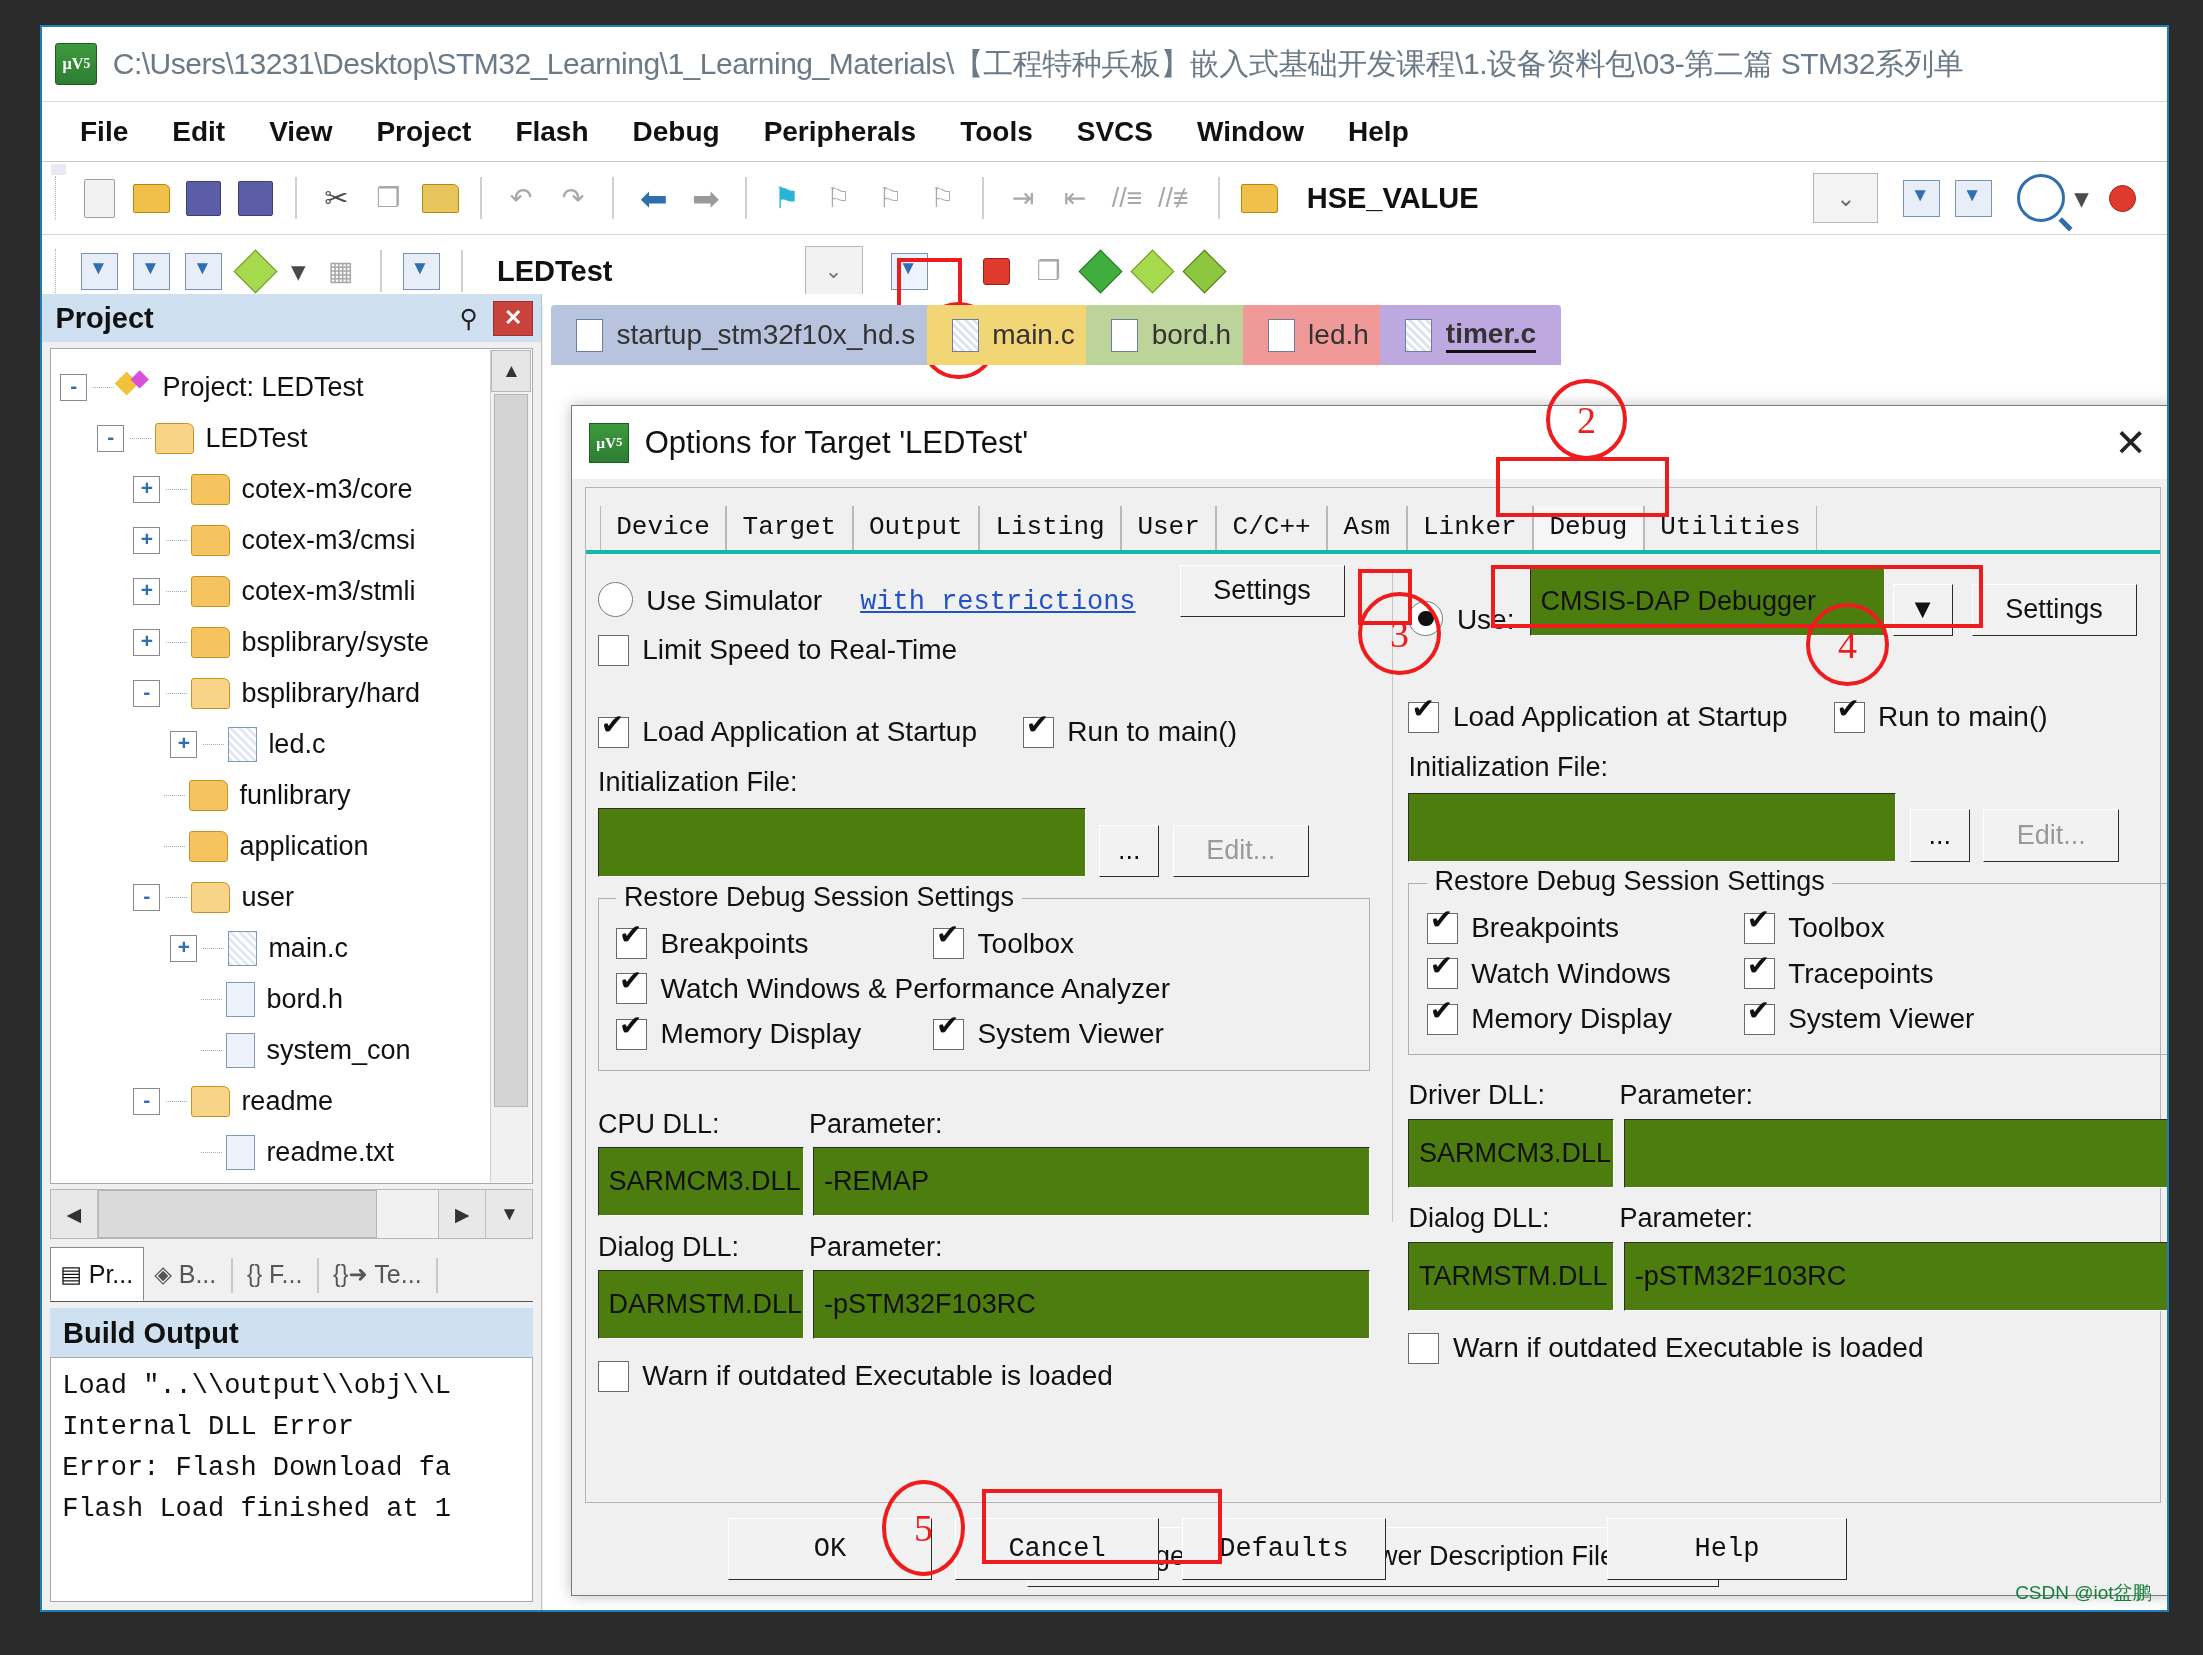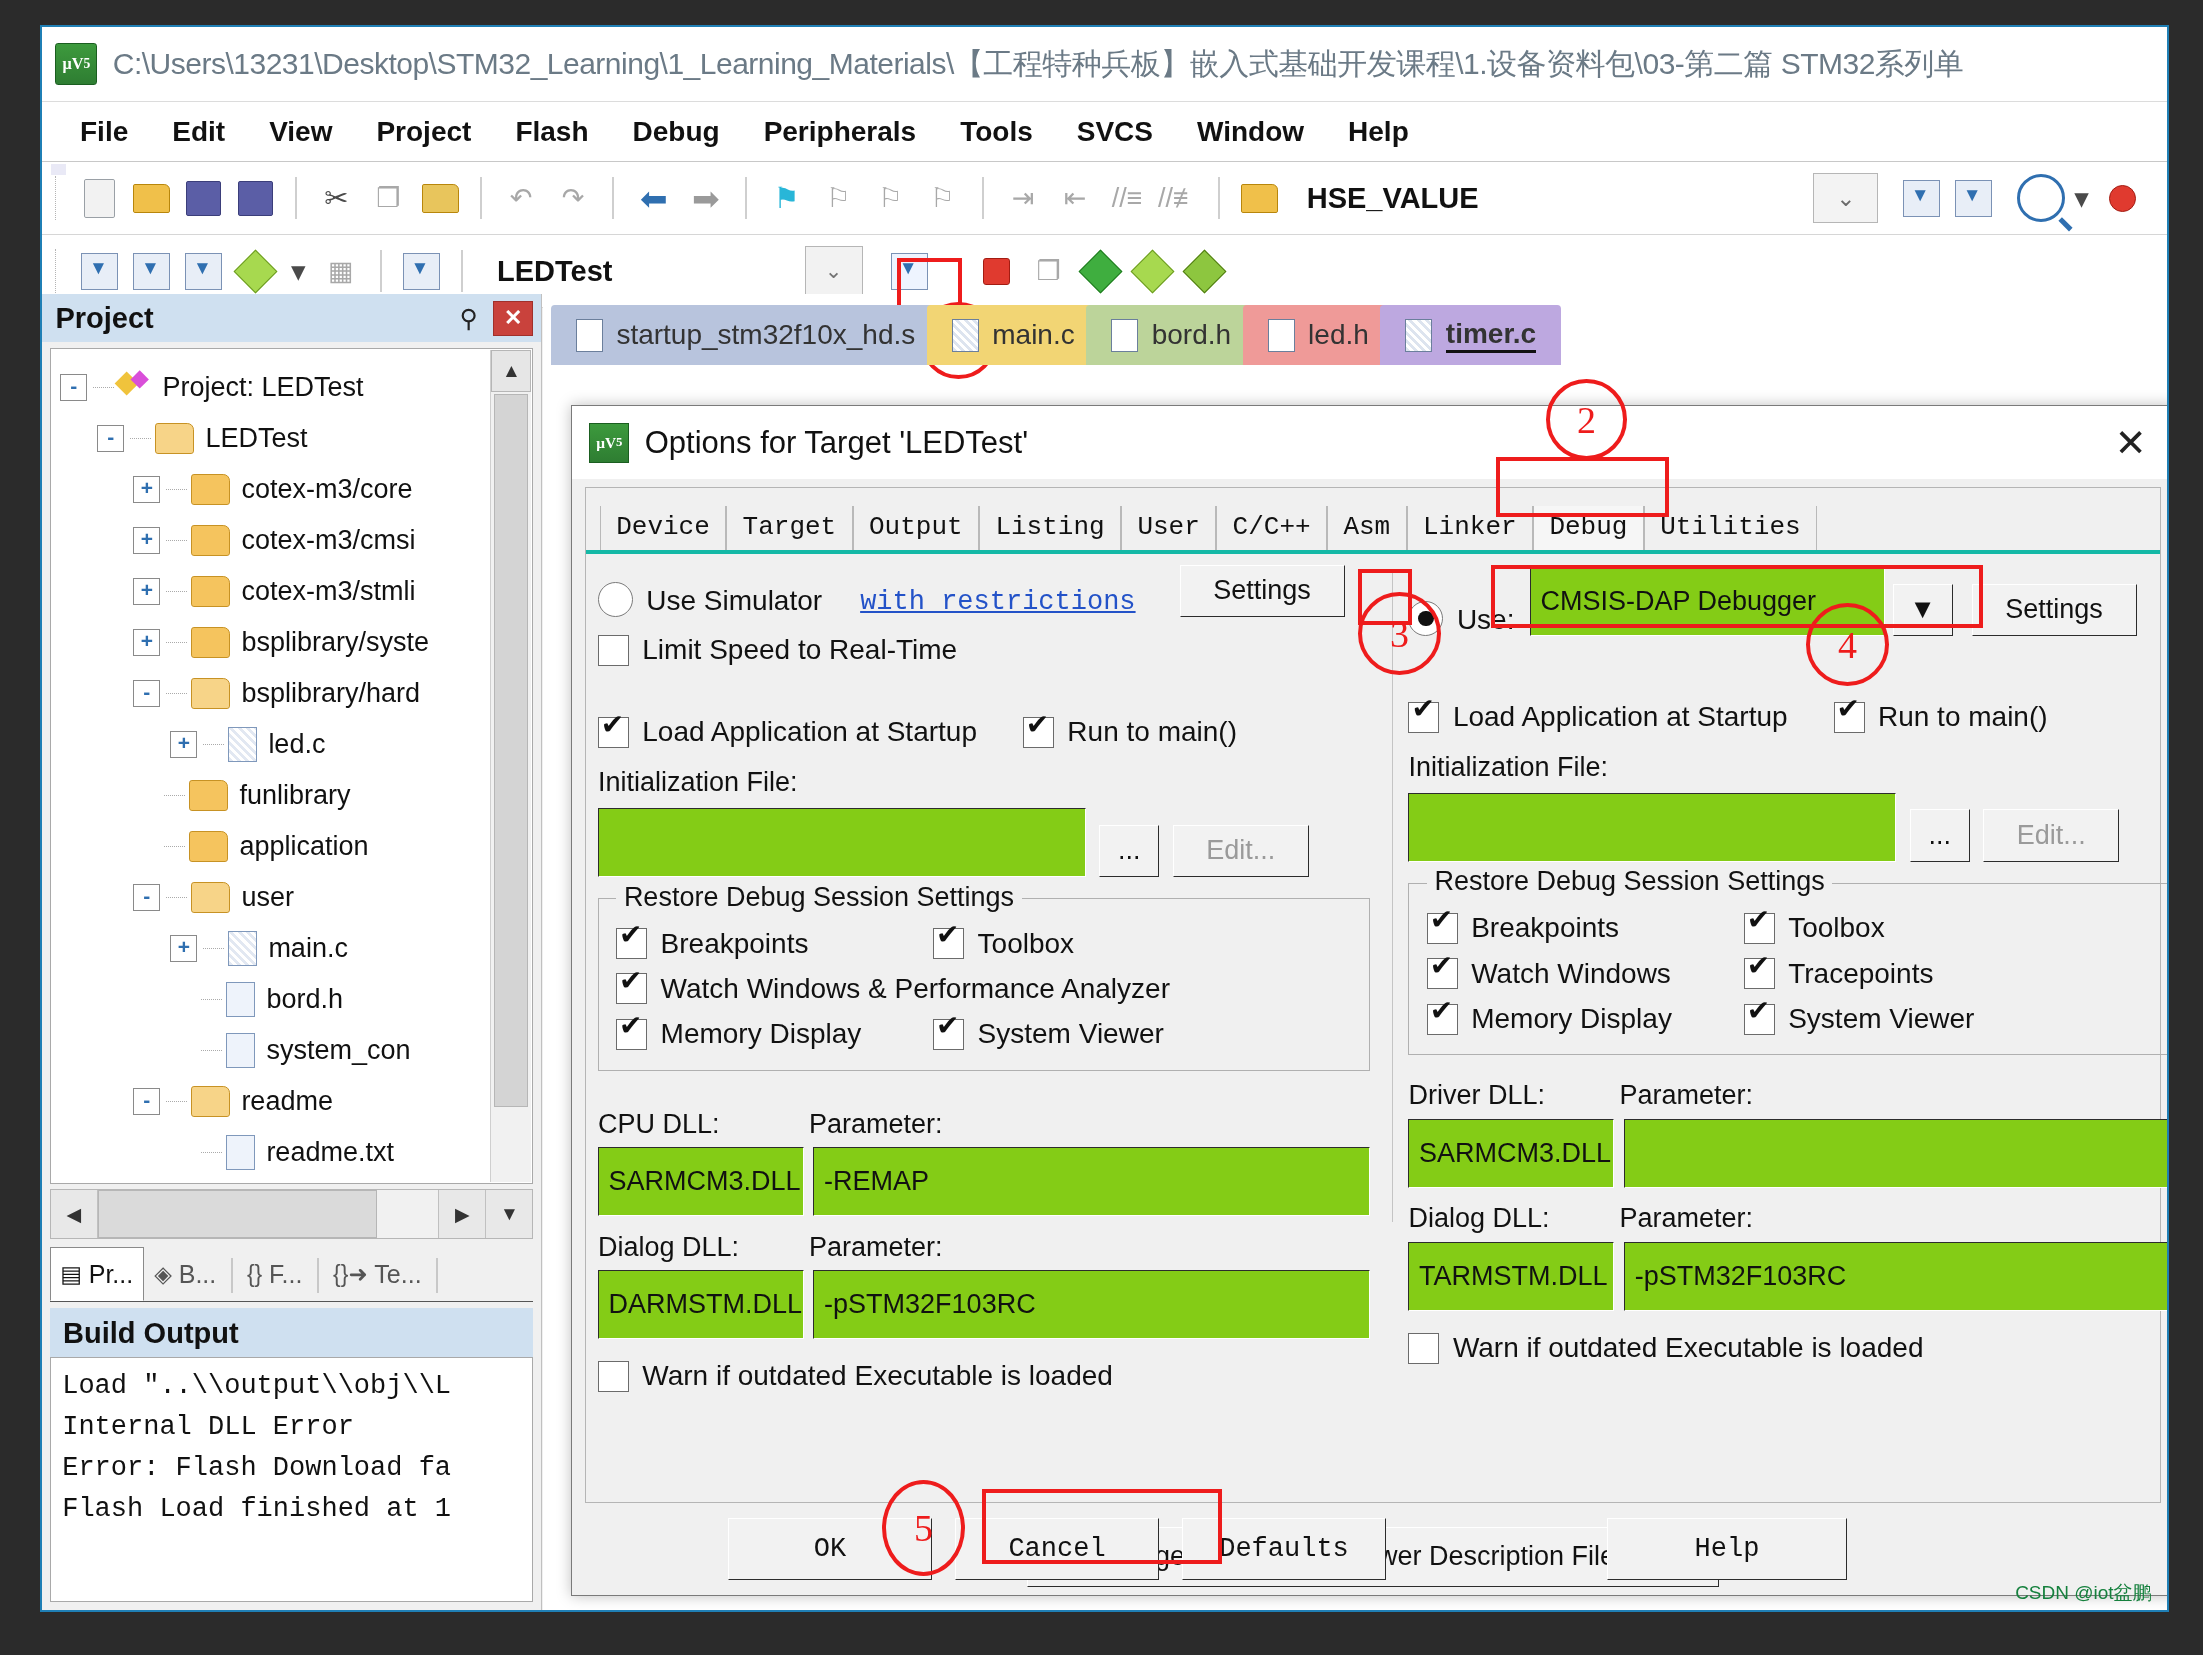--- a/index.html
+++ b/index.html
@@ -203,21 +203,21 @@
   .cb.on:after{content:"✔";position:absolute;left:1.9px;top:-8.6px;font-size:28px;color:#111;line-height:29px;}
   .lab{font-size:28px;color:#111;margin-left:13.4px;white-space:nowrap;}
   .lnk{font-size:27px;color:#2352c8;text-decoration:underline;font-family:"Liberation Mono",monospace;}
   .btn{
     background:#f2f2f2;border:1.9px outset #dcdcdc;border-color:#ffffff #808080 #808080 #ffffff;
     font-size:27px;color:#111;padding:9.6px 23px;box-sizing:border-box;white-space:nowrap;
   }
   .btn.mono{font-family:"Liberation Mono",monospace;}
   .btn.disabled{color:#9a9a9a;}
   .txt{
-    background:#84cc16;border:1.9px inset #f0f0f0;border-color:#808080 #ffffff #ffffff #808080;
+    background:#4d7c0f;border:1.9px inset #f0f0f0;border-color:#808080 #ffffff #ffffff #808080;
     font-size:27px;color:#111;padding:7.7px 9.6px;box-sizing:border-box;height:69px;
     display:flex;align-items:center;white-space:nowrap;overflow:hidden;
   }
   .group{
     border:1px solid #b0b0b0;margin-top:21px;padding:21px 17.3px 17.3px;position:relative;box-sizing:border-box;
   }
   .group>.gl{
     position:absolute;top:-17.3px;left:17.3px;background:#f0f0f0;padding:0 7.7px;font-size:27px;color:#111;
   }
   .cbrow{display:flex;align-items:center;margin-bottom:13.4px;}

